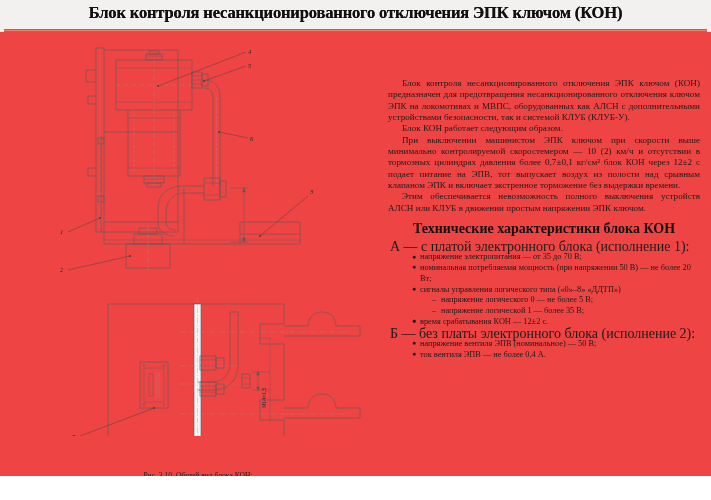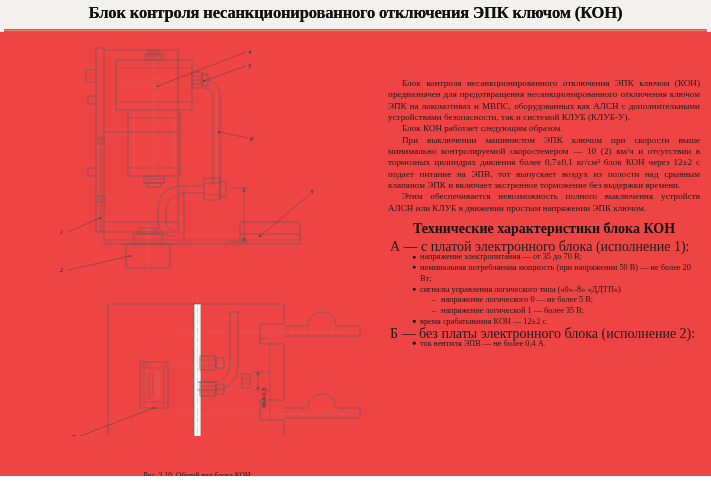--- a/index.html
+++ b/index.html
@@ -424,20 +424,21 @@
       <li>
         <span class="bullet">●</span>
         <span>время срабатывания КОН — 12±2 с.</span>
       </li>
     </ul>
 
     <div class="spec-group-label">Б — без платы электронного блока (исполнение 2):</div>
     <ul class="spec-list">
       <li>
         <span class="bullet">●</span>
+        <span>напряжение вентиля ЭПВ (номинальное) — 50 В;</span>
       </li>
       <li>
         <span class="bullet">●</span>
         <span>ток вентиля ЭПВ — не более 0,4 А.</span>
       </li>
     </ul>
   </div>
 
   <div class="rule-bottom"></div>
   <div class="footer-strip"></div>

